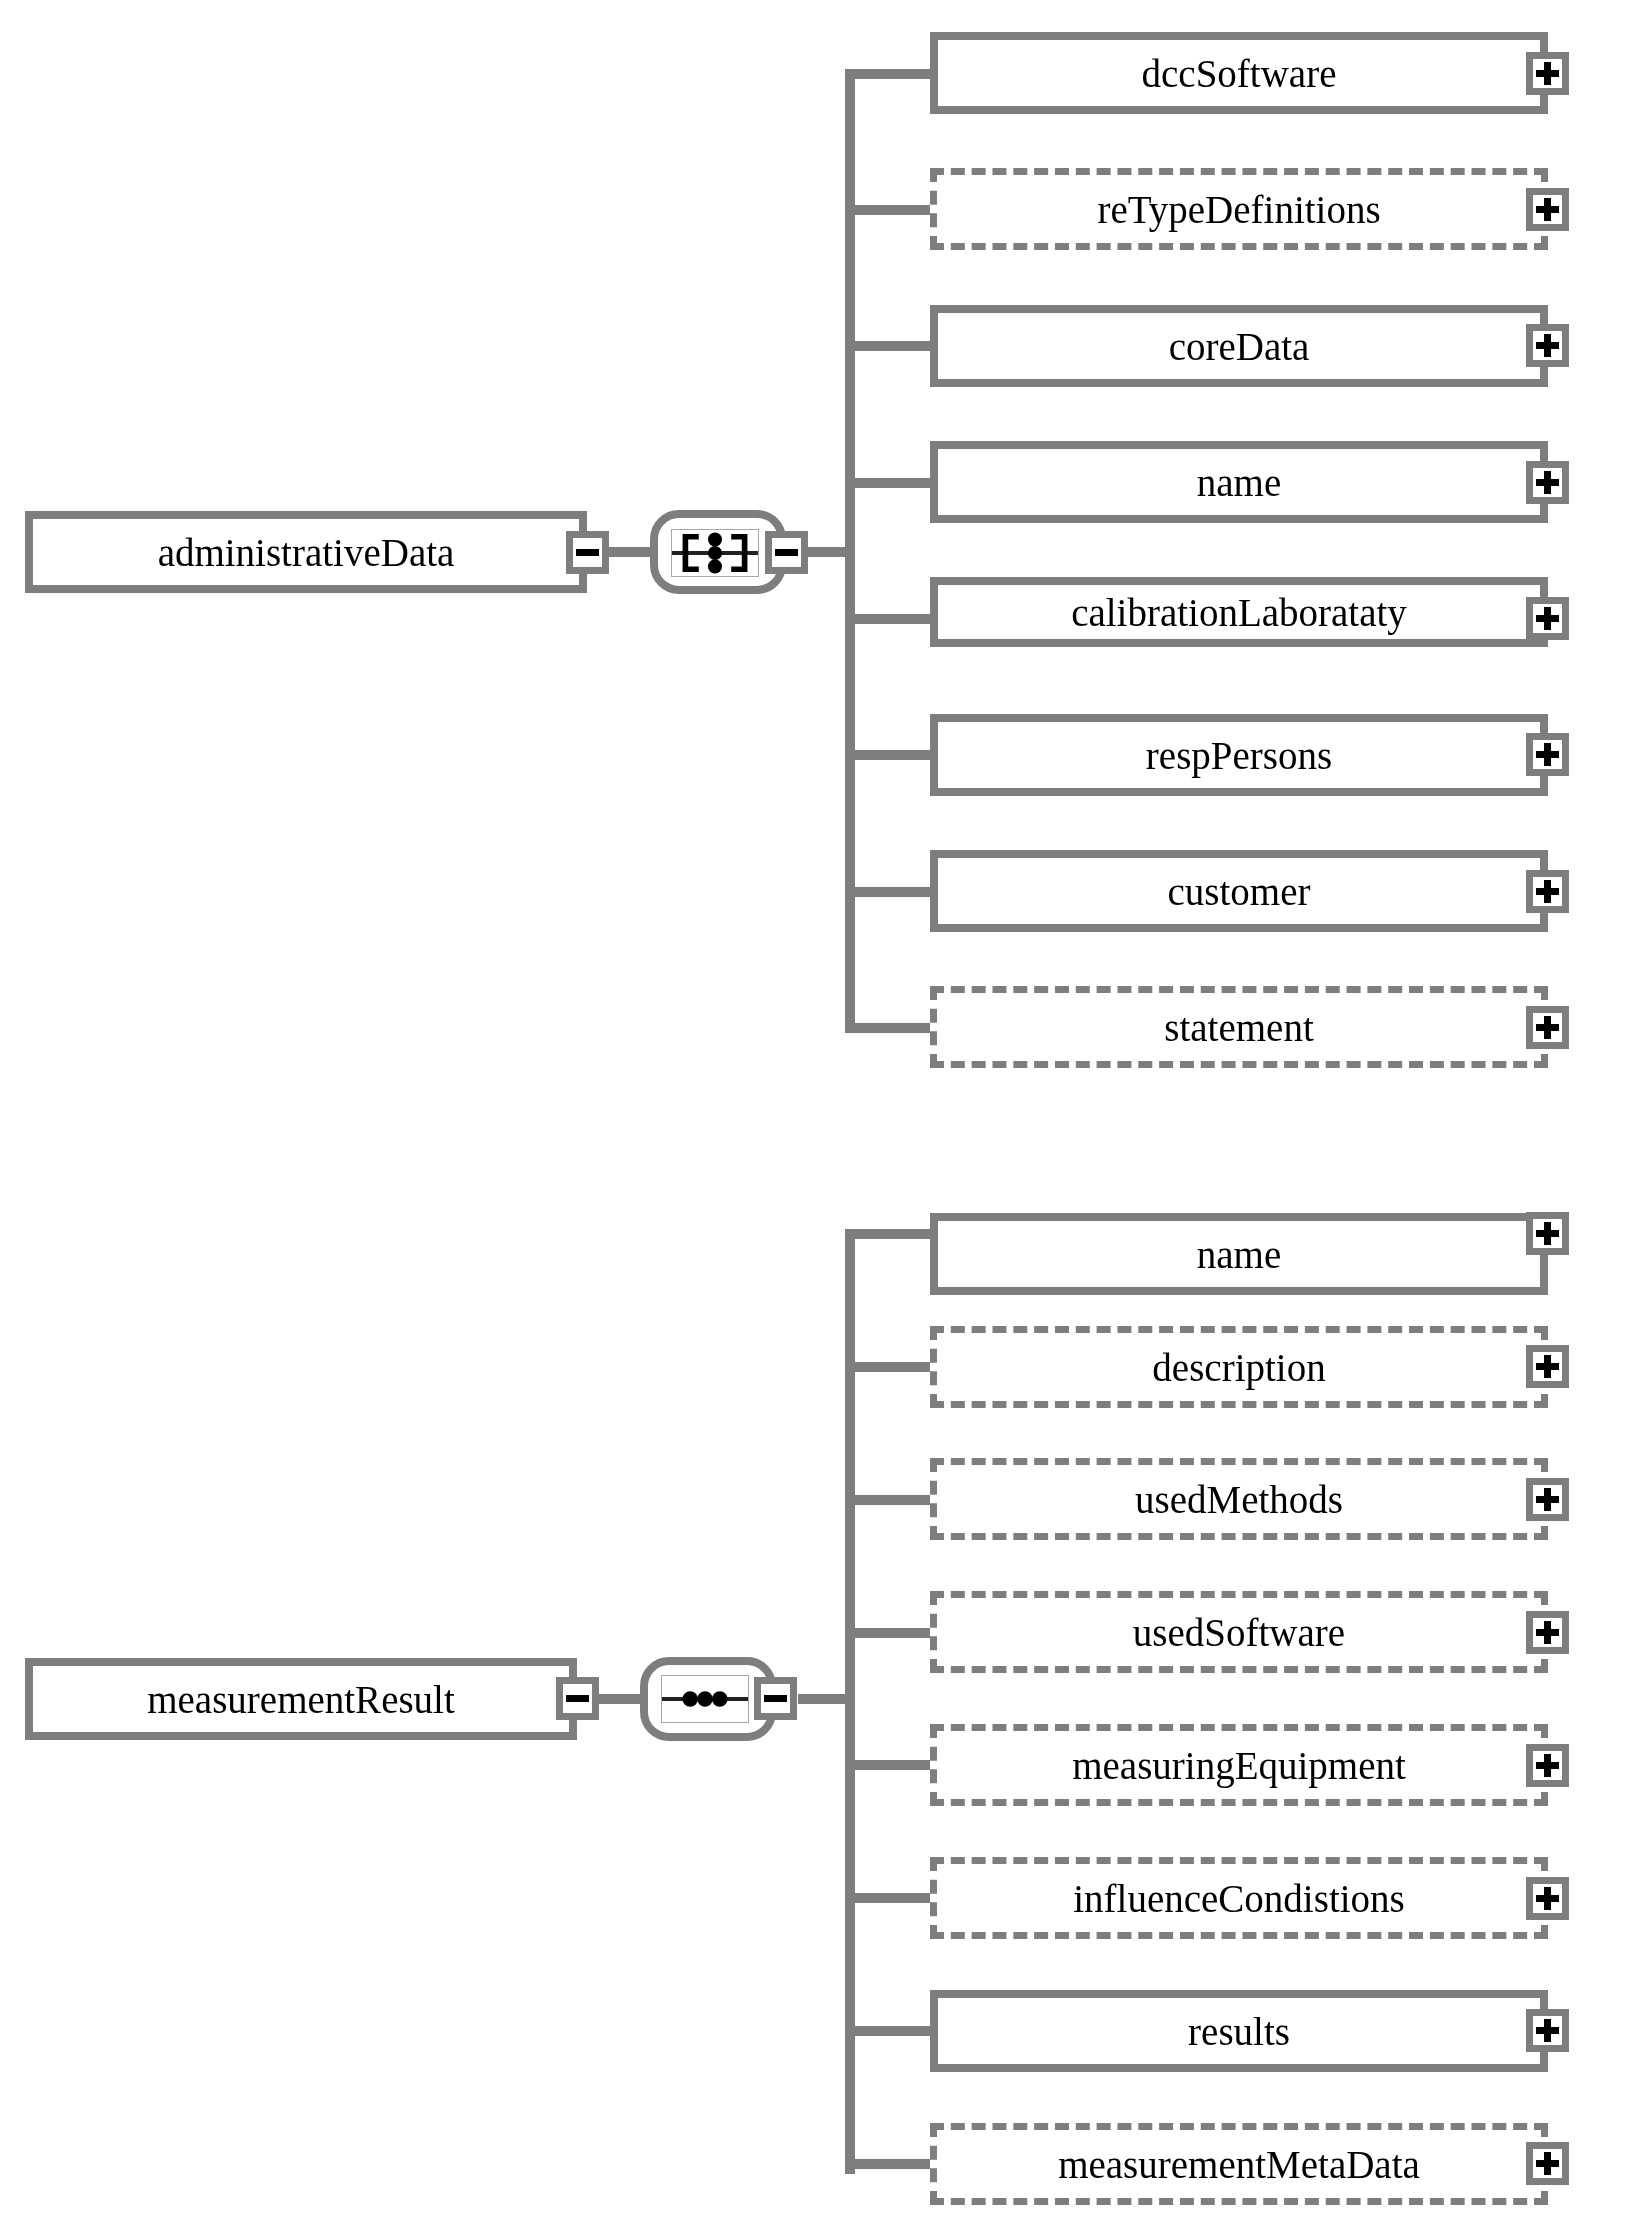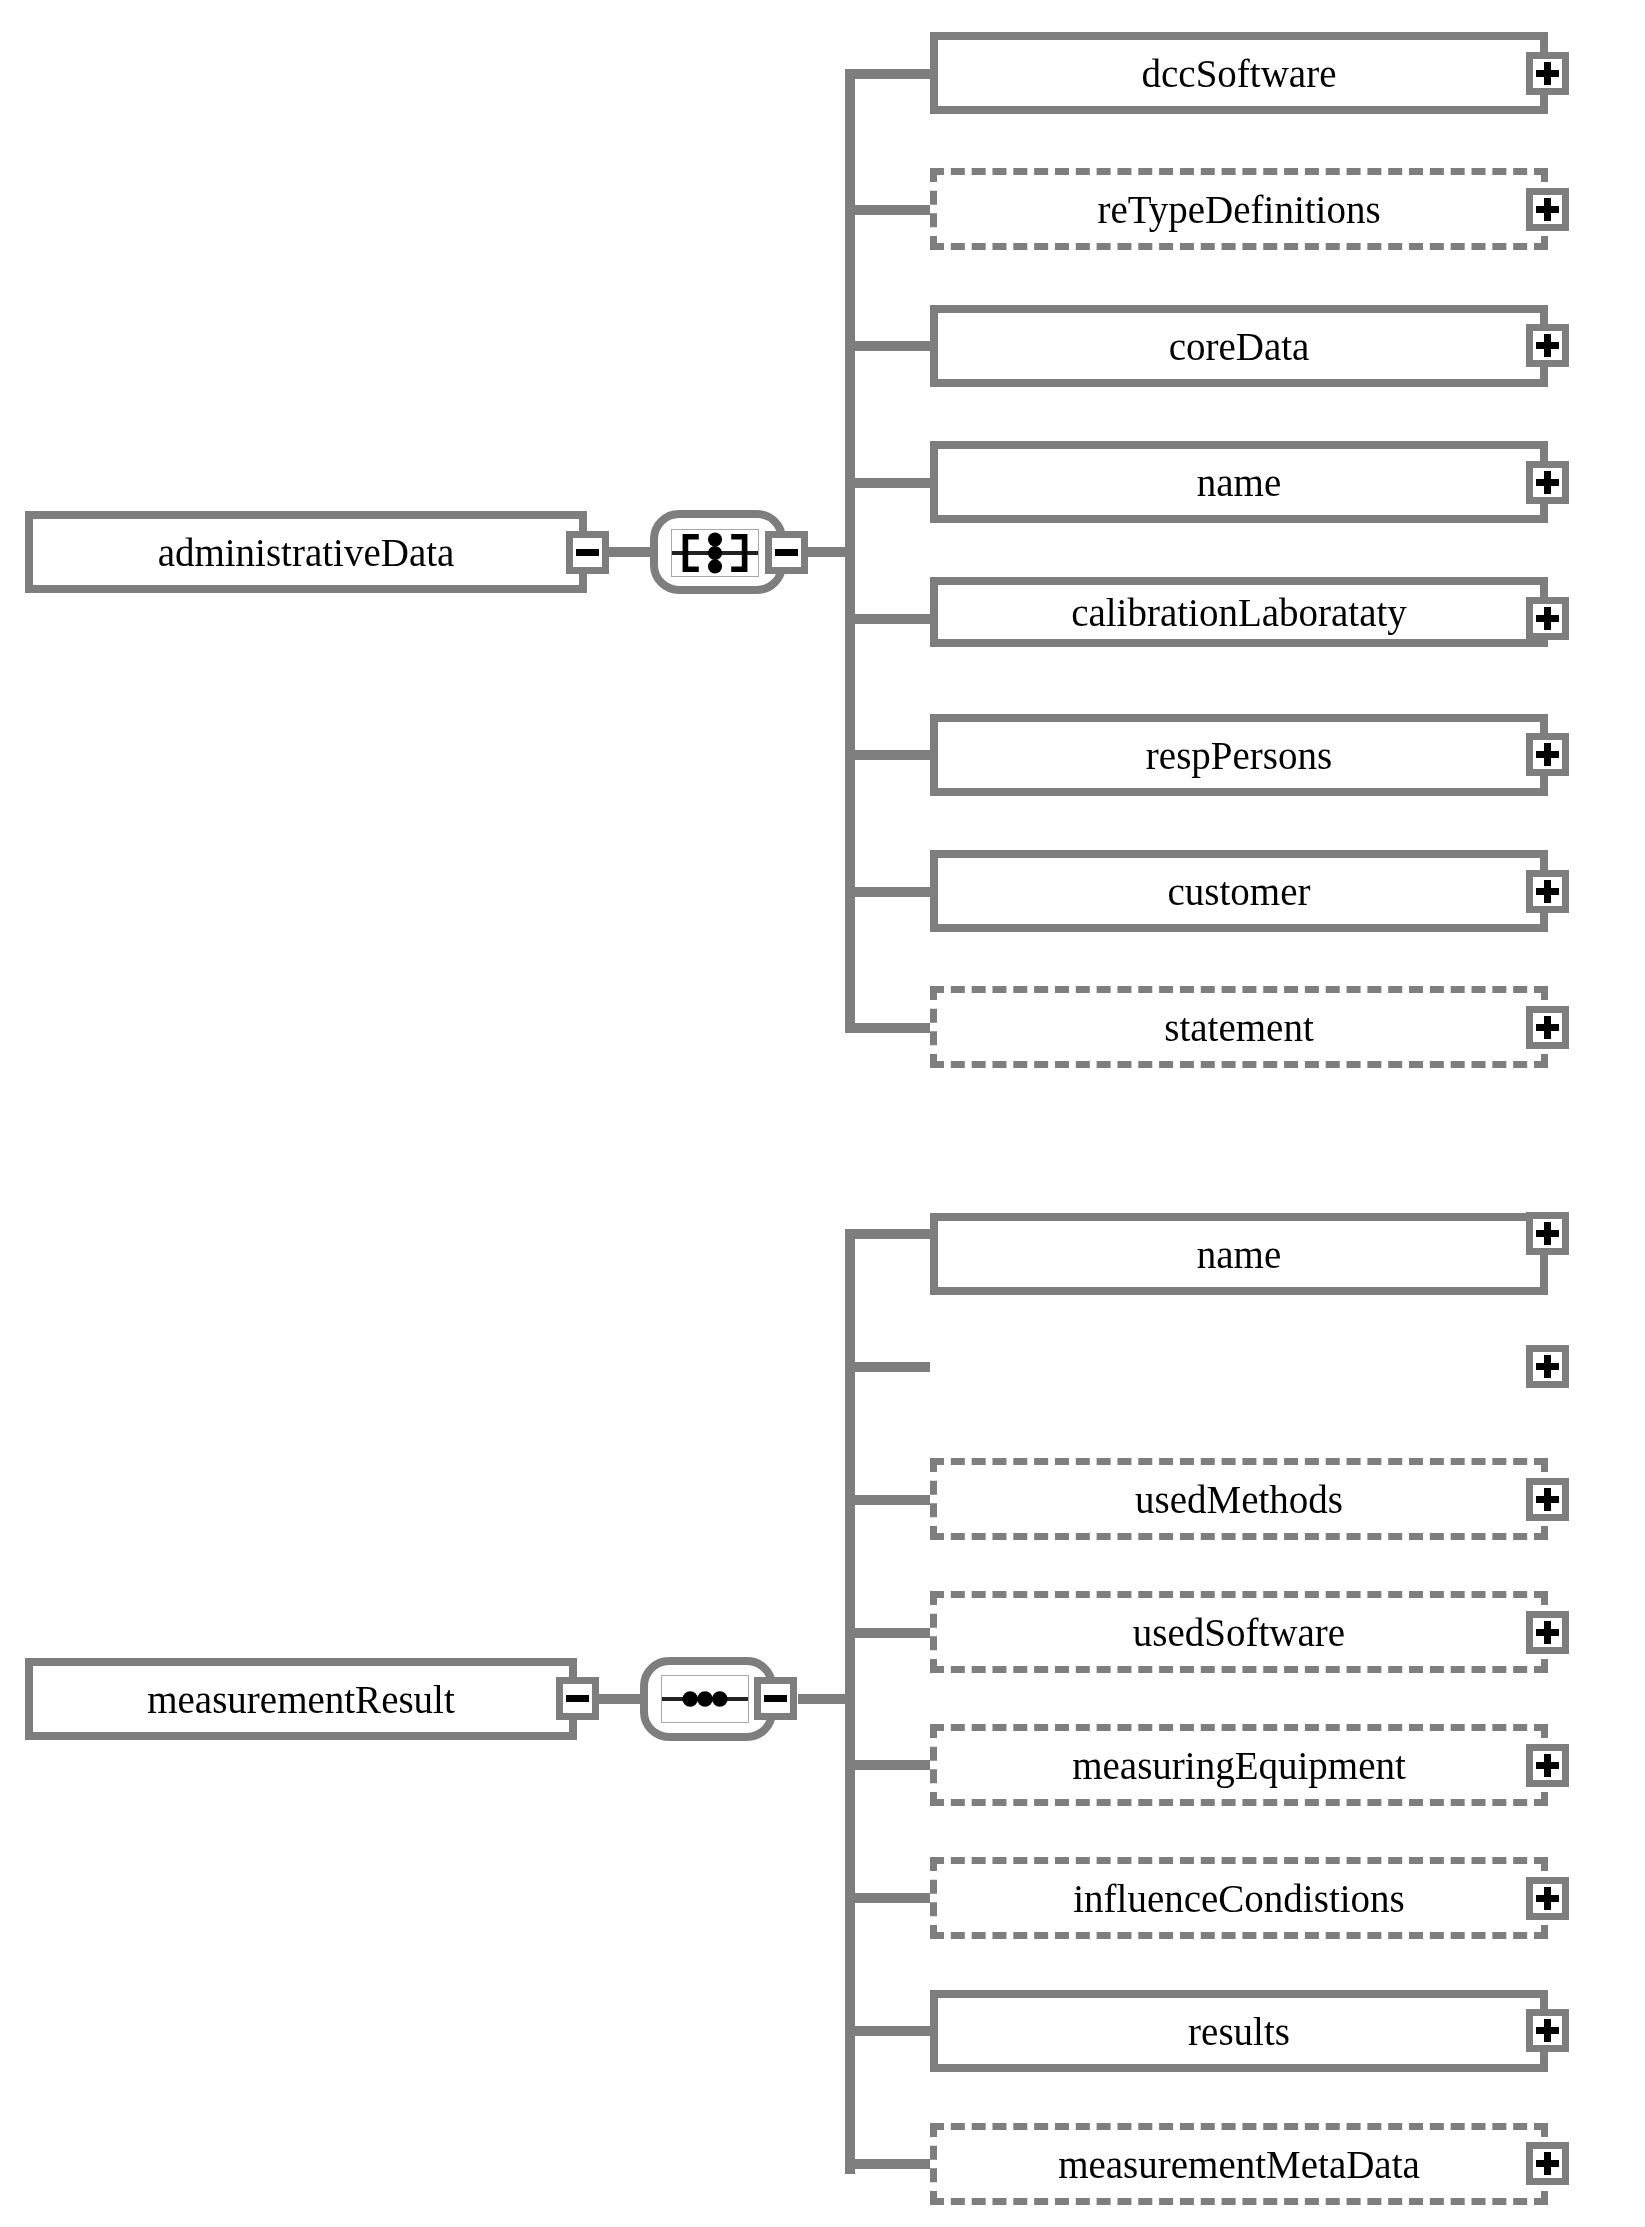--- a/index.html
+++ b/index.html
@@ -185,20 +185,23 @@
   <div class="hline" style="left:845px;top:1229px;width:85px;height:9.8px;"></div>
   <div class="ebox" style="left:930px;top:1193px;width:618px;height:82px;margin-top:20px;">
     <span>name</span>
   </div>
   <div class="expander plus" style="left:1526px;top:1212px;">
     <span class="bar-h"></span>
       <span class="bar-v"></span>
   </div>
 
   <div class="hline" style="left:845px;top:1362px;width:85px;height:9.8px;"></div>
+  <div class="ebox optional" style="left:930px;top:1326px;width:618px;height:82px;">
+    <span>description</span>
+  </div>
   <div class="expander plus" style="left:1526px;top:1345px;">
     <span class="bar-h"></span>
       <span class="bar-v"></span>
   </div>
 
   <div class="hline" style="left:845px;top:1495px;width:85px;height:9.8px;"></div>
   <div class="ebox optional" style="left:930px;top:1458px;width:618px;height:82px;">
     <span>usedMethods</span>
   </div>
   <div class="expander plus" style="left:1526px;top:1478px;">

